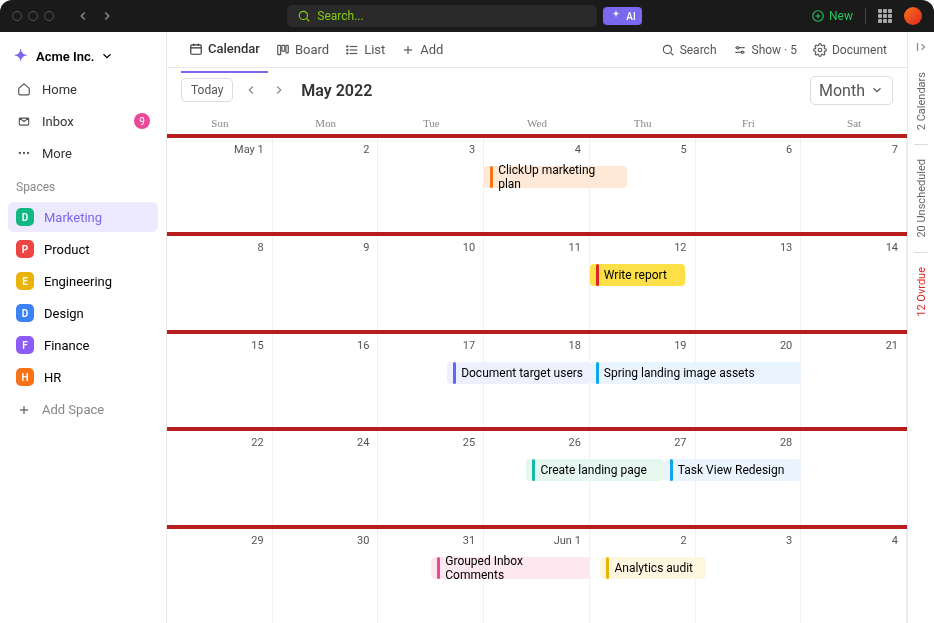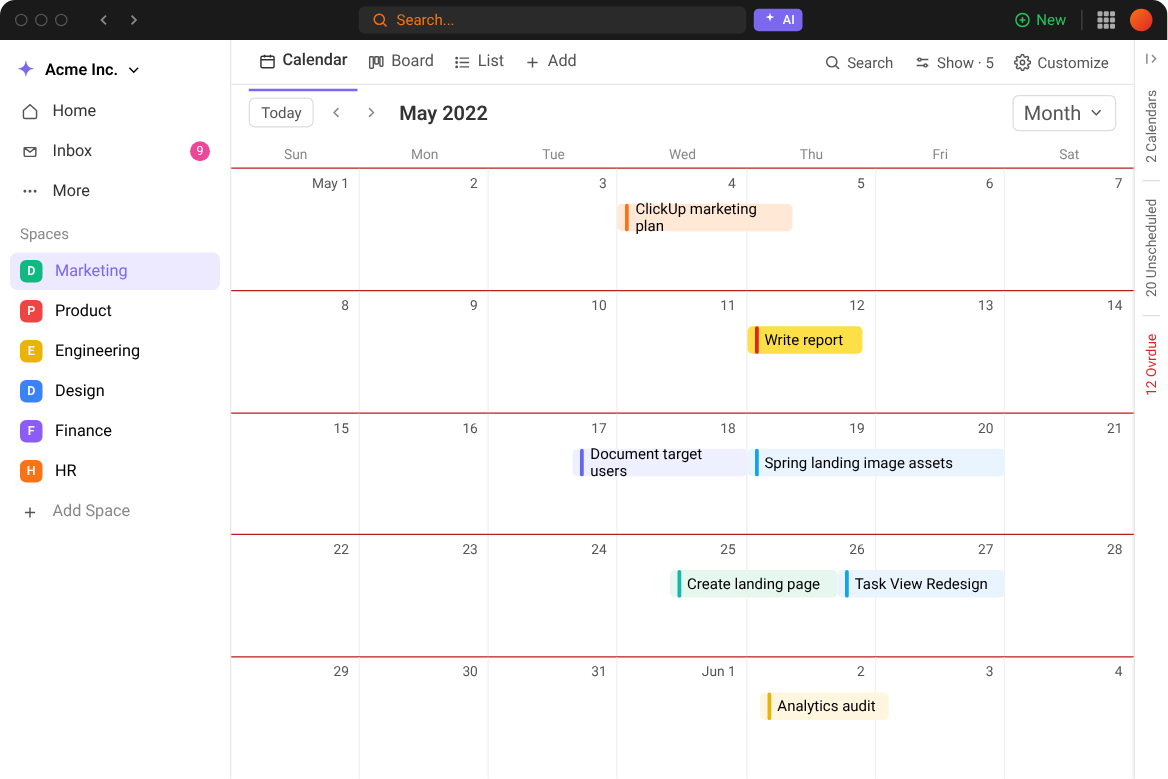--- a/index.html
+++ b/index.html
@@ -3,30 +3,30 @@
 <meta charset="utf-8">
 <style>
 * { margin: 0; padding: 0; box-sizing: border-box; font-family: -apple-system, BlinkMacSystemFont, "Segoe UI", Roboto, sans-serif; }
 body { width: 934px; height: 623px; background: #fff; border-radius: 12px; overflow: hidden; position: relative; }
 .titlebar { height: 32px; background: #1a1a1a; display: flex; align-items: center; padding: 0 12px; gap: 6px; }
 .traffic-lights { display: flex; gap: 6px; margin-right: 12px; }
 .tl-dot { width: 10px; height: 10px; border-radius: 50%; border: 1px solid #555; }
 .nav-arrows { display: flex; gap: 2px; }
 .nav-arrow { width: 22px; height: 22px; display: flex; align-items: center; justify-content: center; color: #888; cursor: pointer; border-radius: 4px; }
 .search-container { flex: 1; display: flex; justify-content: center; align-items: center; gap: 6px; }
-.search-box { width: 310px; height: 22px; background: #2a2a2a; border-radius: 5px; display: flex; align-items: center; padding: 0 10px; gap: 6px; color: #f97316; font-size: 12px; }
+.search-box { width: 310px; height: 22px; background: #2a2a2a; border-radius: 5px; display: flex; align-items: center; padding: 0 10px; gap: 6px; color: #84cc16; font-size: 12px; }
 .ai-badge { background: #7b68ee; color: #fff; font-size: 10px; padding: 2px 6px; border-radius: 4px; display:flex; align-items:center; gap:3px; font-weight:500;}
 .titlebar-right { display: flex; align-items: center; gap: 12px; color: #22c55e; font-size: 12px; }
 .new-btn { display: flex; align-items: center; gap: 4px; cursor: pointer; }
 .divider-v { width:1px; height:16px; background:#444; }
 .apps-grid { width: 14px; height: 14px; display: grid; grid-template-columns: repeat(3, 1fr); grid-template-rows: repeat(3, 1fr); gap: 1px; cursor:pointer;}
 .apps-grid span { background: #aaa; border-radius: 1px; }
 .avatar { width: 18px; height: 18px; border-radius: 50%; background: linear-gradient(135deg, #f97316, #dc2626); cursor:pointer;}
 .main { display: flex; height: calc(623px - 32px); }
-.sidebar { width: 185px; border-right: 1px solid #e8e8e8; padding: 8px; display: flex; flex-direction: column; font-size: 13px; }
+.sidebar { width: 167px; border-right: 1px solid #e8e8e8; padding: 8px; display: flex; flex-direction: column; font-size: 13px; }
 .workspace { display: flex; align-items: center; gap: 6px; padding: 8px 6px; font-weight: 600; cursor:pointer; font-size:13px;}
 .workspace-logo { width: 16px; height: 16px; position: relative; }
 .workspace-logo::before { content: "✦"; color: #7b68ee; font-size: 16px; position: absolute; top: -2px; }
 .nav-item { display: flex; align-items: center; gap: 10px; padding: 7px 8px; border-radius: 6px; color: #333; cursor: pointer; margin-top:2px;}
 .nav-icon { width: 16px; height: 16px; display: flex; align-items: center; justify-content: center; color: #555; flex-shrink:0;}
 .badge { margin-left: auto; background: #ec4899; color: #fff; font-size: 10px; min-width: 16px; height: 16px; border-radius: 8px; display: flex; align-items: center; justify-content: center; padding:0 4px;}
 .spaces-header { font-size: 12px; color: #888; padding: 12px 8px 6px; font-weight:400;}
 .space-item { display: flex; align-items: center; gap: 10px; padding: 6px 8px; border-radius: 6px; cursor: pointer; margin-top:2px;}
 .space-item.active { background: #ede9fe; }
 .space-item.active .space-label{color:#7b68ee;}
@@ -38,23 +38,23 @@
 .view-tab.active { border-bottom: 2px solid #7b68ee; color: #333; font-weight: 500; }
 .view-tabs-right { margin-left: auto; display: flex; gap: 4px; }
 .tool-btn { display: flex; align-items: center; gap: 5px; padding: 4px 6px; color: #555; cursor: pointer; font-size: 12px; border-radius:4px;}
 .calendar-header { height: 44px; display: flex; align-items: center; padding: 0 14px; gap: 8px; }
 .today-btn { border: 1px solid #ddd; border-radius: 5px; padding: 4px 9px; font-size: 12px; cursor: pointer; color: #555; }
 .cal-nav { width: 20px; height: 20px; display: flex; align-items: center; justify-content: center; color: #888; cursor: pointer; }
 .month-title { font-size: 16px; font-weight: 600; color: #333; margin-left:4px;}
 .period-select { margin-left: auto; border: 1px solid #ddd; border-radius: 5px; padding: 4px 8px; font-size: 16px; display: flex; align-items: center; gap: 5px; cursor: pointer; color: #555;}
 .calendar-grid { flex: 1; display: flex; flex-direction: column; }
 .day-headers { display: grid; grid-template-columns: repeat(7, 1fr); height: 22px; }
-.day-header { text-align: center; font-size: 11px; color: #888; display: flex; align-items: center; justify-content: center; }
+.day-header { text-align: center; font-size: 11px; color: #888; display: flex; align-items: center; justify-content: center; font-family: Liberation Serif, serif; }
 .weeks { flex: 1; display: flex; flex-direction: column; }
-.week { flex: 1; display: grid; grid-template-columns: repeat(7, 1fr); position: relative; border-top: 1px solid #b91c1c; }
+.week { flex: 1; display: grid; grid-template-columns: repeat(7, 1fr); position: relative; border-top: 4px solid #b91c1c; }
 .day-cell { border-right: 1px solid #f0f0f0; position: relative; padding: 4px 6px; }
 .day-cell:last-child { border-right: none; }
 .day-num { position: absolute; top: 5px; right: 8px; font-size: 11px; color: #555; }
 .event { position: absolute; height: 22px; border-radius: 4px; display: flex; align-items: center; padding: 0 6px; font-size: 12px; top: 28px; }
 .event-bar { width: 3px; align-self: stretch; border-radius: 2px; margin-right: 5px; height:100%;}
 .side-rail { width: 27px; border-left: 1px solid #e8e8e8; display: flex; flex-direction: column; align-items: center; padding-top: 8px; gap: 10px; }
 .rail-item { writing-mode: vertical-rl; transform: rotate(180deg); font-size: 11px; color: #666; cursor: pointer; padding:4px 0;}
 .rail-item.overdue { color: #dc2626; }
 .rail-divider{width:14px; height:1px; background:#ddd;}
 svg { width: 14px; height: 14px; }
@@ -246,21 +246,21 @@
               <circle cx="8" cy="8" r="2" fill="#fff"></circle>
               <circle cx="16" cy="16" r="2" fill="#fff"></circle>
             </svg>
           <span>Show · 5</span>
         </div>
         <div class="tool-btn">
           <svg viewBox="0 0 24 24" fill="none" stroke="currentColor" stroke-width="2">
               <circle cx="12" cy="12" r="3"></circle>
               <path d="M19.4 15a1.65 1.65 0 00.33 1.82l.06.06a2 2 0 01-2.83 2.83l-.06-.06a1.65 1.65 0 00-1.82-.33 1.65 1.65 0 00-1 1.51V21a2 2 0 01-4 0v-.09a1.65 1.65 0 00-1-1.51 1.65 1.65 0 00-1.82.33l-.06.06a2 2 0 01-2.83-2.83l.06-.06a1.65 1.65 0 00.33-1.82 1.65 1.65 0 00-1.51-1H3a2 2 0 010-4h.09a1.65 1.65 0 001.51-1 1.65 1.65 0 00-.33-1.82l-.06-.06a2 2 0 012.83-2.83l.06.06a1.65 1.65 0 001.82.33h0a1.65 1.65 0 001-1.51V3a2 2 0 014 0v.09a1.65 1.65 0 001 1.51h0a1.65 1.65 0 001.82-.33l.06-.06a2 2 0 012.83 2.83l-.06.06a1.65 1.65 0 00-.33 1.82v0a1.65 1.65 0 001.51 1H21a2 2 0 010 4h-.09a1.65 1.65 0 00-1.51 1z"></path>
             </svg>
-          <span>Customize</span>
+          <span>Document</span>
         </div>
       </div>
     </div>
 
     <div class="calendar-header">
       <div class="today-btn">Today</div>
       <div class="cal-nav">
           <svg viewBox="0 0 24 24" fill="none" stroke="currentColor" stroke-width="2">
             <polyline points="15 18 9 12 15 6"></polyline>
           </svg>
@@ -373,23 +373,20 @@
             <div class="event" style="left: 57.1429%; width: 28.5714%; background: rgb(234, 244, 255);">
               <div class="event-bar" style="background:#0ea5e9"></div>
               <span>Spring landing image assets</span>
             </div>
           </div>
           <div class="week">
             <div class="day-cell">
               <span class="day-num">22</span>
             </div>
             <div class="day-cell">
-              <span class="day-num">23</span>
-            </div>
-            <div class="day-cell">
               <span class="day-num">24</span>
             </div>
             <div class="day-cell">
               <span class="day-num">25</span>
             </div>
             <div class="day-cell">
               <span class="day-num">26</span>
             </div>
             <div class="day-cell">
               <span class="day-num">27</span>
@@ -420,20 +417,24 @@
               <span class="day-num">Jun 1</span>
             </div>
             <div class="day-cell">
               <span class="day-num">2</span>
             </div>
             <div class="day-cell">
               <span class="day-num">3</span>
             </div>
             <div class="day-cell">
               <span class="day-num">4</span>
+            </div>
+            <div class="event" style="left: 35.7143%; width: 21.4286%; background: rgb(253, 232, 239);">
+              <div class="event-bar" style="background:#ec4899"></div>
+              <span>Grouped Inbox Comments</span>
             </div>
             <div class="event" style="left: 58.5714%; width: 14.2857%; background: rgb(255, 246, 224);">
               <div class="event-bar" style="background:#eab308"></div>
               <span>Analytics audit</span>
             </div>
           </div>
         </div>
     </div>
   </div>
 

